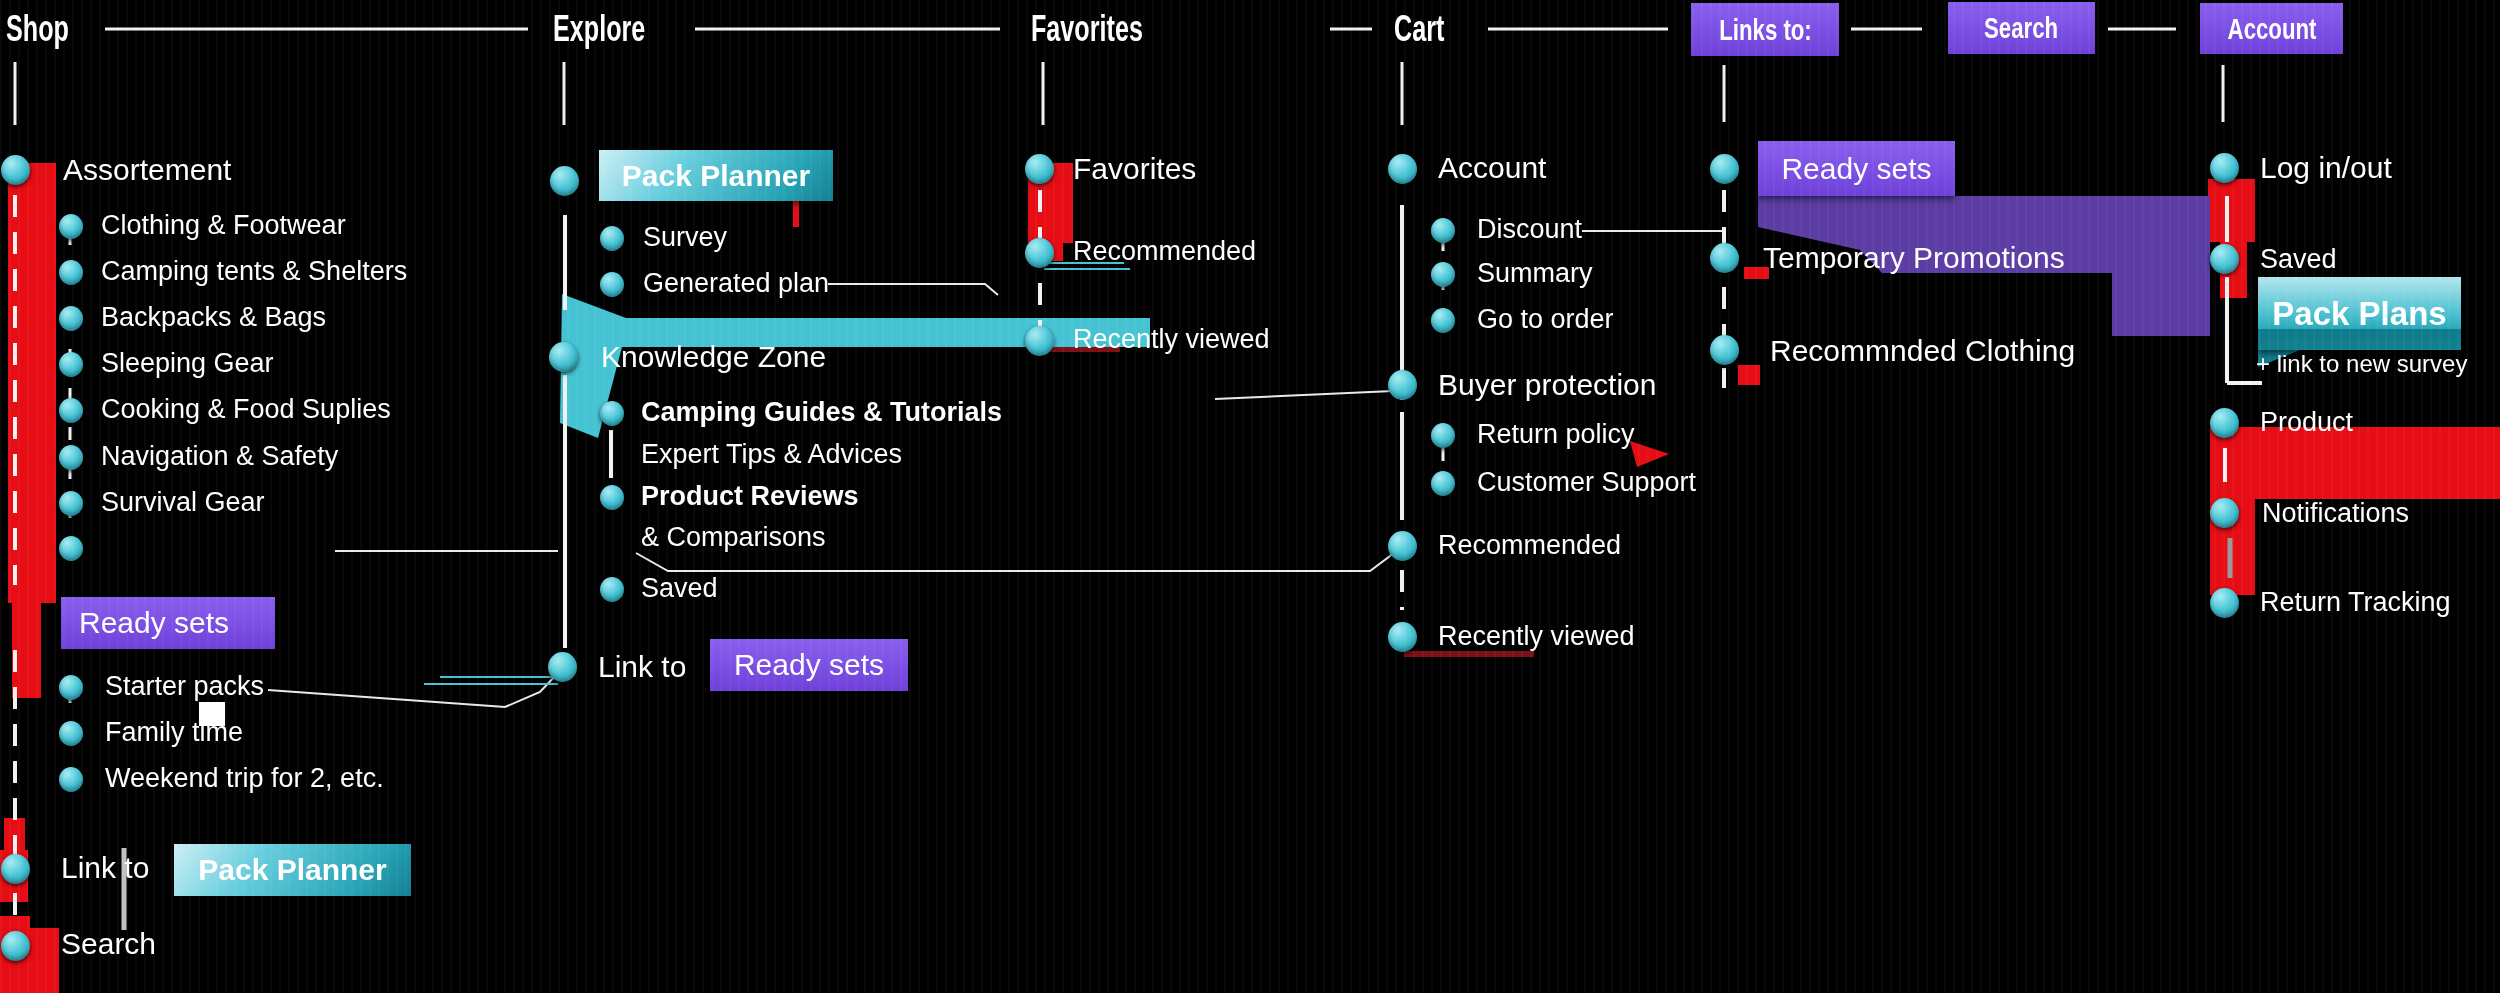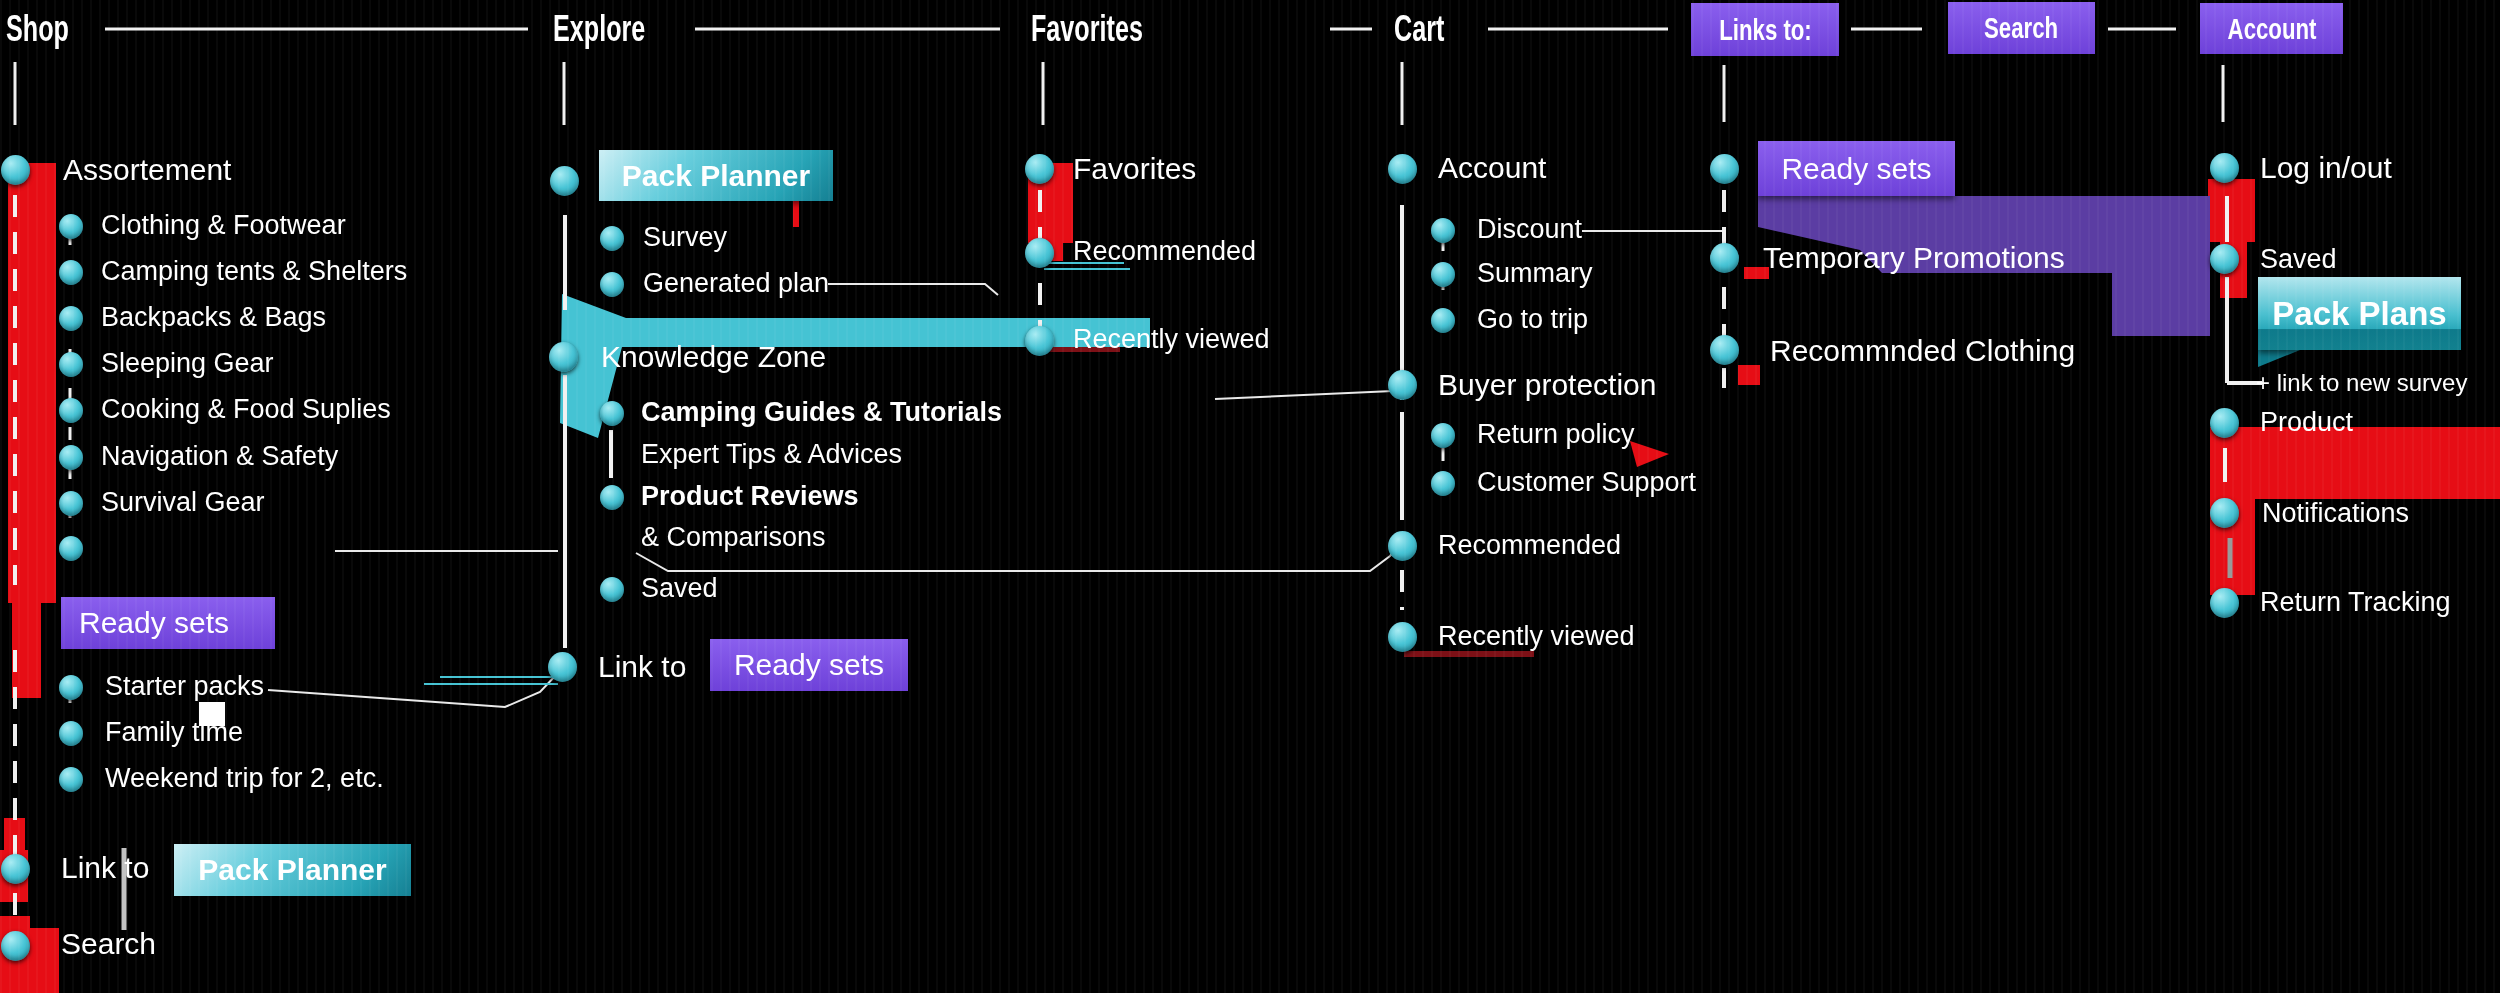--- a/index.html
+++ b/index.html
@@ -2,21 +2,21 @@
 <html><head>
 <meta charset="utf-8">
 <style>
   html,body{margin:0;padding:0;background:#000;}
   #canvas{position:relative;width:2500px;height:993px;background:#000;overflow:hidden;
           font-family:"Liberation Sans",sans-serif;color:#fff;}
   .abs{position:absolute;}
   .lbl{position:absolute;white-space:nowrap;color:#fff;}
   .t30{font-size:30px;line-height:30px;}
   .t27{font-size:27px;line-height:27px;}
-  .t24{font-size:24px;line-height:24px;margin-top:19px;}
+  .t24{font-size:24px;line-height:24px;}
   .b{font-weight:700;}
   .hdr{position:absolute;font-size:37px;line-height:37px;font-weight:700;white-space:nowrap;
        transform:scaleX(.68);transform-origin:0 50%;}
   .btn{position:absolute;display:flex;align-items:center;justify-content:center;
        color:#fff;box-shadow:0 3px 6px rgba(0,0,0,.55);}
   .btn.purple{background:linear-gradient(180deg,#8a5fee 0%,#6e41d9 100%);}
   .btn.teal{background:linear-gradient(128deg,#cdeff5 0%,#68cedd 34%,#27a4b6 78%,#157f92 100%);}
   .btn.teal2{background:linear-gradient(180deg,#b2e6ee 0%,#49bfcf 52%,#2aa9ba 71%,#0e7a8b 72%,#12818f 100%);}
   .cond{font-weight:700;display:inline-block;transform:scaleX(.74);}
   .navtxt{font-size:30px;line-height:30px;}
@@ -220,21 +220,21 @@
   <div class="lbl t27" style="left:1073px;top:326px">Recently viewed</div>
 
   <span class="dot big" style="left:1388px;top:154px"></span>
   <div class="lbl t30" style="left:1438px;top:153px">Account</div>
 
   <span class="dot sm" style="left:1431px;top:218px"></span>
   <div class="lbl t27" style="left:1477px;top:216px">Discount</div>
   <span class="dot sm" style="left:1431px;top:262px"></span>
   <div class="lbl t27" style="left:1477px;top:260px">Summary</div>
   <span class="dot sm" style="left:1431px;top:308px"></span>
-  <div class="lbl t27" style="left:1477px;top:306px">Go to trip</div>
+  <div class="lbl t27" style="left:1477px;top:306px">Go to order</div>
 
   <span class="dot big" style="left:1388px;top:370px"></span>
   <div class="lbl t30" style="left:1438px;top:370px">Buyer protection</div>
   <span class="dot sm" style="left:1431px;top:423px"></span>
   <div class="lbl t27" style="left:1477px;top:421px">Return policy</div>
   <span class="dot sm" style="left:1431px;top:471px"></span>
   <div class="lbl t27" style="left:1477px;top:469px">Customer Support</div>
 
   <span class="dot big" style="left:1388px;top:531px"></span>
   <div class="lbl t27" style="left:1438px;top:532px">Recommended</div>

